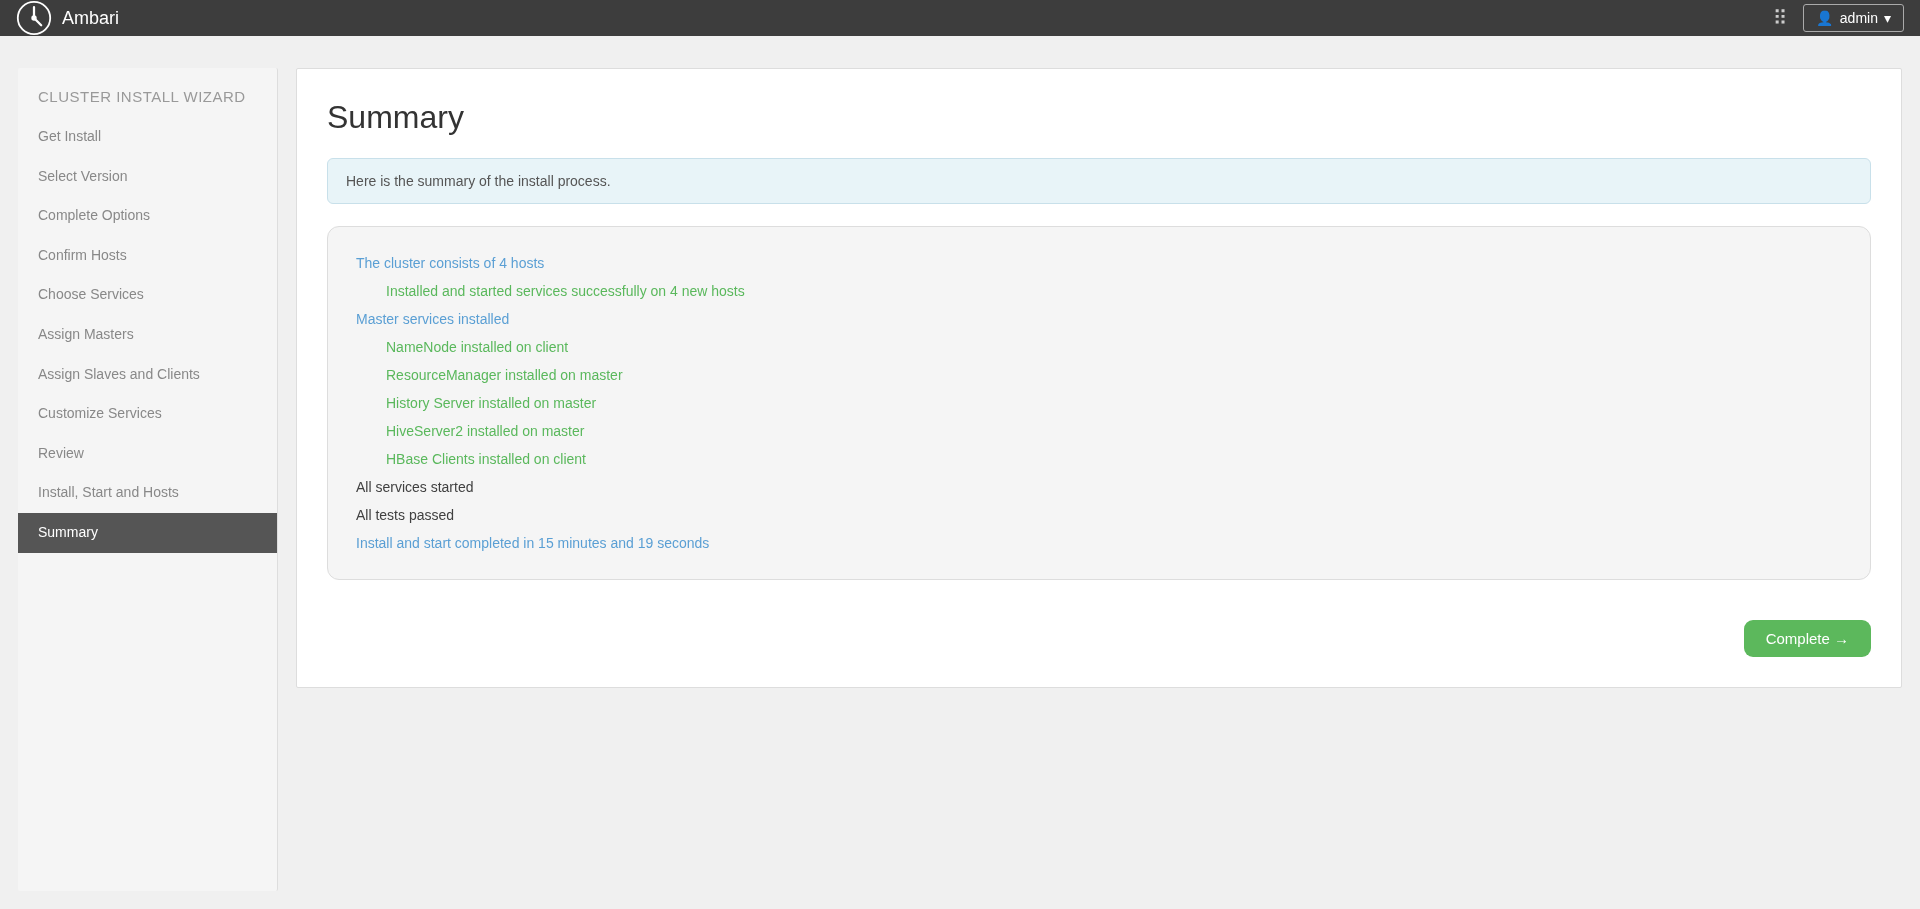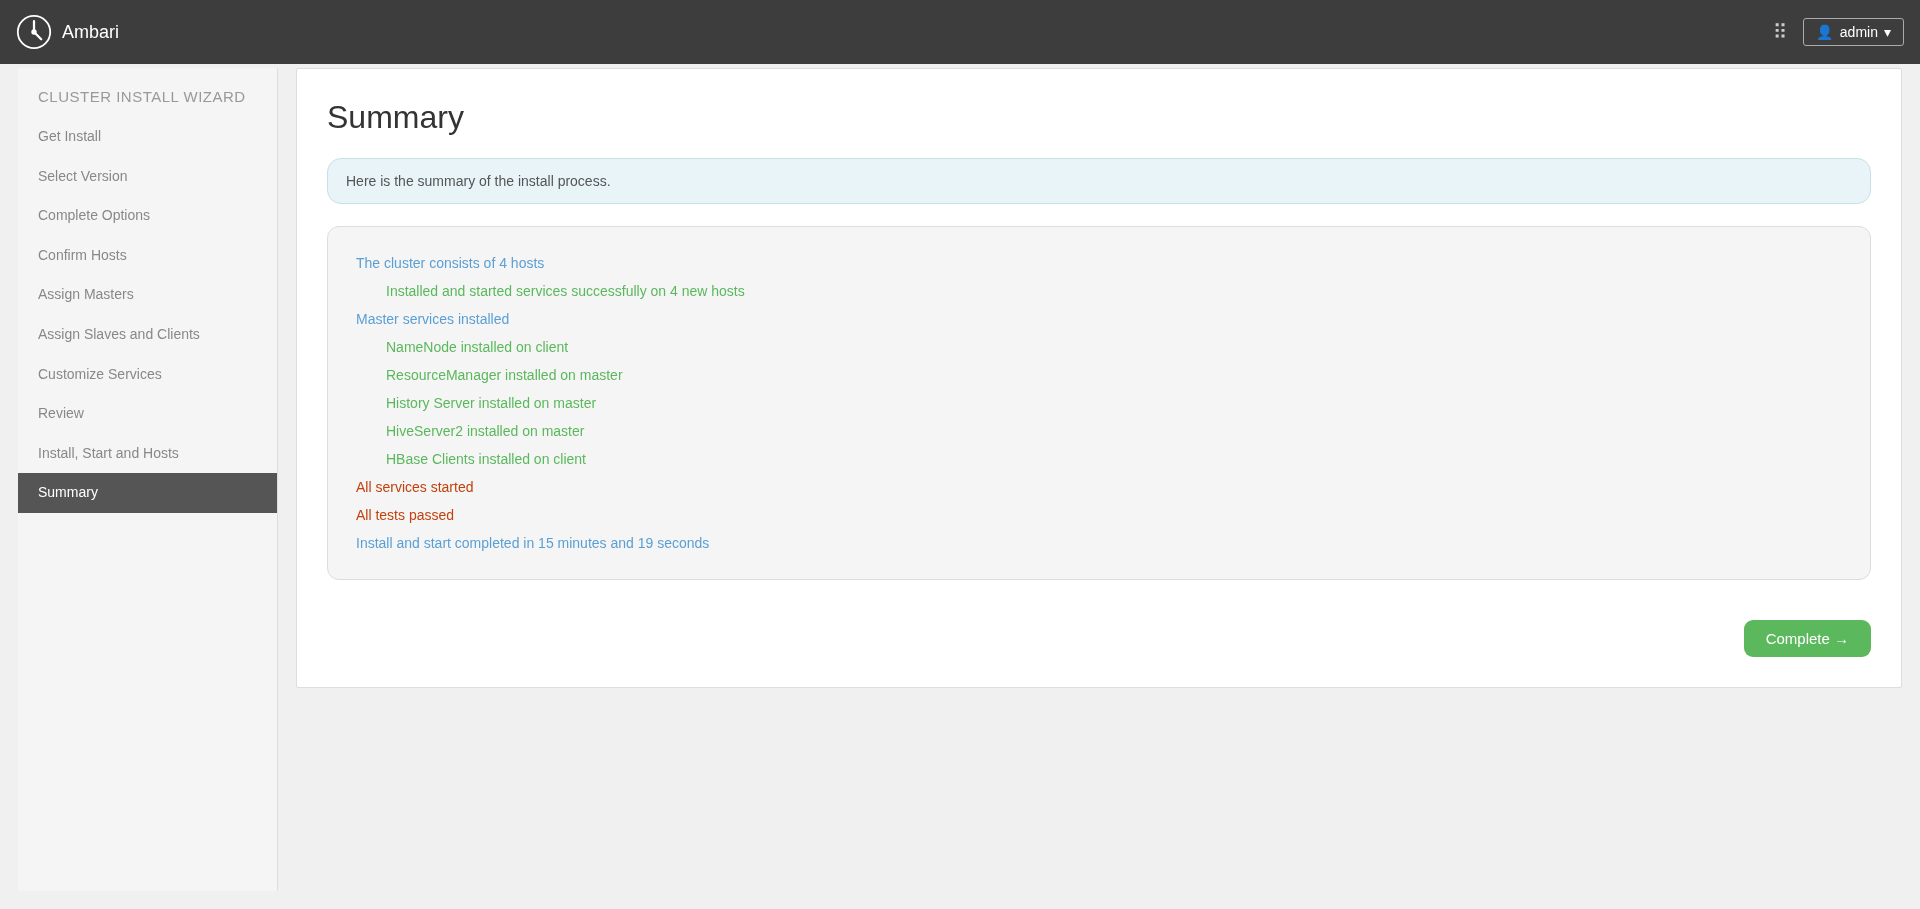--- a/index.html
+++ b/index.html
@@ -1,21 +1,21 @@
 <!DOCTYPE html>
 <html><head>
   <meta charset="utf-8">
   <style>
     * { margin: 0; padding: 0; box-sizing: border-box; }
     body { font-family: 'Helvetica Neue', Arial, sans-serif; background: #f0f0f0; min-height: 909px; }
 
     
     .navbar {
       background: #3d3d3d;
-      height: 64px;
+      height: 36px;
       display: flex;
       align-items: center;
       justify-content: space-between;
       padding: 0 16px;
       position: fixed;
       top: 0; left: 0; right: 0;
       z-index: 100;
     }
     .navbar-brand {
       display: flex;
@@ -110,21 +110,21 @@
       font-size: 32px;
       font-weight: 400;
       color: #333;
       margin-bottom: 22px;
     }
 
     
     .info-box {
       background: #e8f4f8;
       border: 1px solid #c8e0ea;
-      border-radius: 14px;
+      border-radius: 6px;
       padding: 14px 18px;
       font-size: 14px;
       color: #555;
       margin-bottom: 22px;
     }
 
     
     .summary-box {
       background: #f5f5f5;
       border: 1px solid #ddd;
@@ -139,21 +139,21 @@
     }
     .summary-line.level0 {
       color: #5a9fd4;
       padding-left: 0;
     }
     .summary-line.level1 {
       color: #5ab85c;
       padding-left: 30px;
     }
     .summary-line.level0-green {
-      color: #c2410c;
+      color: #404040;
       padding-left: 0;
     }
     .summary-line.level0-blue {
       color: #5a9fd4;
       padding-left: 0;
     }
 
     
     .btn-complete {
       background: #5cb85c;
@@ -199,20 +199,21 @@
 
 <div class="page-container">
 
   <aside class="sidebar">
     <div class="sidebar-title">CLUSTER INSTALL WIZARD</div>
     <div id="sidebar-items-container">
         <div class="sidebar-item">Get Install</div>
         <div class="sidebar-item">Select Version</div>
         <div class="sidebar-item">Complete Options</div>
         <div class="sidebar-item">Confirm Hosts</div>
+        <div class="sidebar-item">Choose Services</div>
         <div class="sidebar-item">Assign Masters</div>
         <div class="sidebar-item">Assign Slaves and Clients</div>
         <div class="sidebar-item">Customize Services</div>
         <div class="sidebar-item">Review</div>
         <div class="sidebar-item">Install, Start and Hosts</div>
         <div class="sidebar-item active">Summary</div>
       </div>
   </aside>
 
   <main class="main-content">

